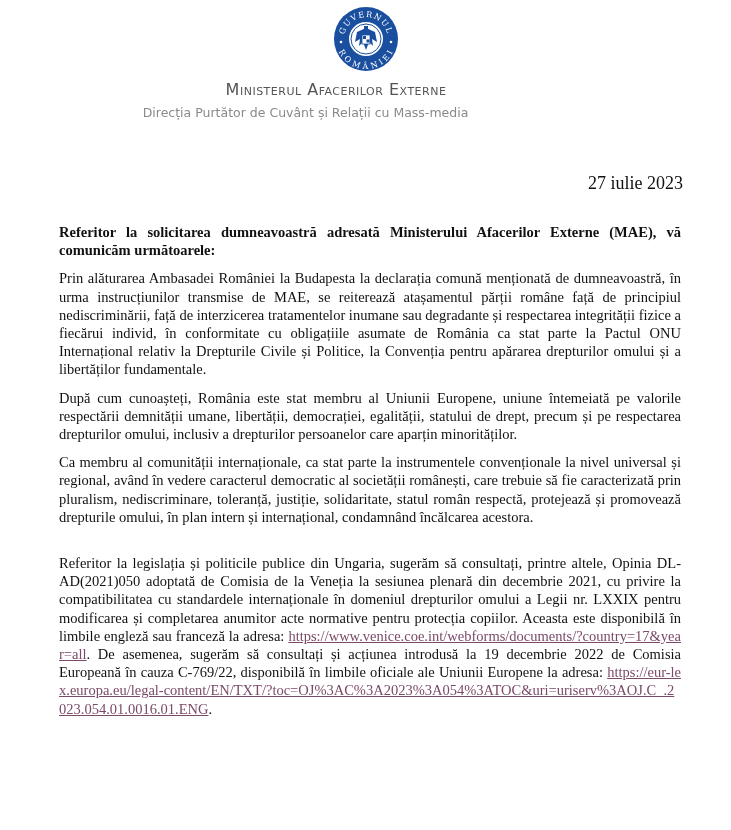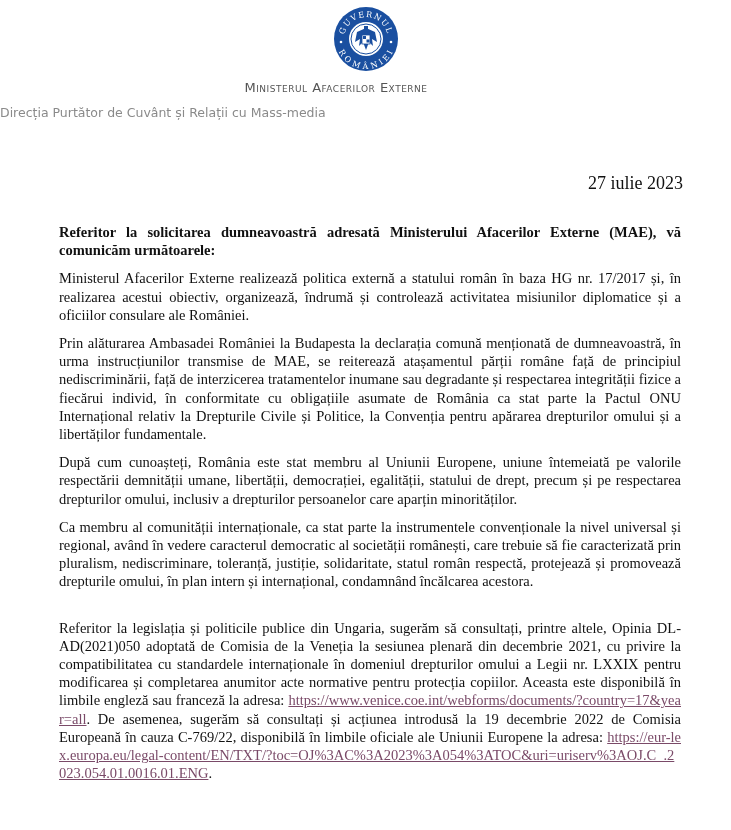--- a/index.html
+++ b/index.html
@@ -1,19 +1,19 @@
 <!DOCTYPE html>
 <html><head>
 <meta charset="utf-8">
 <style>
   html, body { margin: 0; padding: 0; background: #ffffff; }
   body { width: 731px; height: 830px; position: relative; overflow: hidden; font-family: "Liberation Serif", serif; color: #111; }
   .logo { position: absolute; left: 333px; top: 6px; width: 66px; height: 66px; }
-  .ministry { position: absolute; left: 0; width: 672px; top: 80px; text-align: center; font-family: "DejaVu Sans", sans-serif; font-size: 13px; color: #555; letter-spacing: 0.5px; font-variant: small-caps; }
-  .direction { position: absolute; left: 0; width: 611px; top: 105px; font-family: "DejaVu Sans", sans-serif; font-size: 12.5px; color: #8a8a8a; }
+  .ministry { position: absolute; left: 0; width: 672px; top: 80px; text-align: center; font-family: "DejaVu Sans", sans-serif; font-size: 16px; color: #555; letter-spacing: 0.5px; font-variant: small-caps; }
+  .direction { position: absolute; left: 0; width: 611px; top: 105px; text-align: center; font-family: "DejaVu Sans", sans-serif; font-size: 12.5px; color: #8a8a8a; }
   .date { position: absolute; right: 48px; top: 173px; font-size: 18px; }
   .content { position: absolute; left: 59px; width: 622px; top: 223px; font-size: 14.5px; line-height: 18.2px; text-align: justify; }
   .content p { margin: 0 0 10px 0; }
   .intro { font-weight: bold; }
   .spacer { height: 18px; }
   a.link { color: #7a4a68; text-decoration: underline; word-break: break-all; }
 </style>
 </head>
 <body>
 
@@ -45,19 +45,18 @@
   </svg>
 </div>
 
 <div class="ministry">Ministerul Afacerilor Externe</div>
 <div class="direction">Direcția Purtător de Cuvânt și Relații cu Mass-media</div>
 
 <div class="date">27 iulie 2023</div>
 
 <div class="content">
   <p class="intro">Referitor la solicitarea dumneavoastră adresată Ministerului Afacerilor Externe (MAE), vă comunicăm următoarele:</p>
-  <p>Ministerul Afacerilor Externe realizează politica externă a statului român în baza HG nr. 17/2017 și, în realizarea acestui obiectiv, organizează, îndrumă și controlează activitatea misiunilor diplomatice și a oficiilor consulare ale României.</p>
   <p>Prin alăturarea Ambasadei României la Budapesta la declarația comună menționată de dumneavoastră, în urma instrucțiunilor transmise de MAE, se reiterează atașamentul părții române față de principiul nediscriminării, față de interzicerea tratamentelor inumane sau degradante și respectarea integrității fizice a fiecărui individ, în conformitate cu obligațiile asumate de România ca stat parte la Pactul ONU Internațional relativ la Drepturile Civile și Politice, la Convenția pentru apărarea drepturilor omului și a libertăților fundamentale.</p>
   <p>După cum cunoașteți, România este stat membru al Uniunii Europene, uniune întemeiată pe valorile respectării demnității umane, libertății, democrației, egalității, statului de drept, precum și pe respectarea drepturilor omului, inclusiv a drepturilor persoanelor care aparțin minorităților.</p>
   <p>Ca membru al comunității internaționale, ca stat parte la instrumentele convenționale la nivel universal și regional, având în vedere caracterul democratic al societății românești, care trebuie să fie caracterizată prin pluralism, nediscriminare, toleranță, justiție, solidaritate, statul român respectă, protejează și promovează drepturile omului, în plan intern și internațional, condamnând încălcarea acestora.</p>
   <div class="spacer"></div>
   <p><span>Referitor la legislația și politicile publice din Ungaria, sugerăm  să consultați, printre altele, Opinia DL-AD(2021)050 adoptată de Comisia de la Veneția la sesiunea plenară din decembrie 2021, cu privire la compatibilitatea cu standardele internaționale în domeniul drepturilor omului a Legii nr. LXXIX pentru modificarea și completarea anumitor acte normative pentru protecția copiilor. Aceasta este disponibilă în limbile engleză sau franceză la adresa: </span><a class="link" href="#">https://www.venice.coe.int/webforms/documents/?country=17&amp;year=all</a><span>. De asemenea, sugerăm să consultați și acțiunea introdusă la 19 decembrie 2022 de Comisia Europeană în cauza C-769/22, disponibilă în limbile oficiale ale Uniunii Europene la adresa: </span><a class="link" href="#">https://eur-lex.europa.eu/legal-content/EN/TXT/?toc=OJ%3AC%3A2023%3A054%3ATOC&amp;uri=uriserv%3AOJ.C_.2023.054.01.0016.01.ENG</a><span>.</span></p>
 </div>
 
 </body></html>

